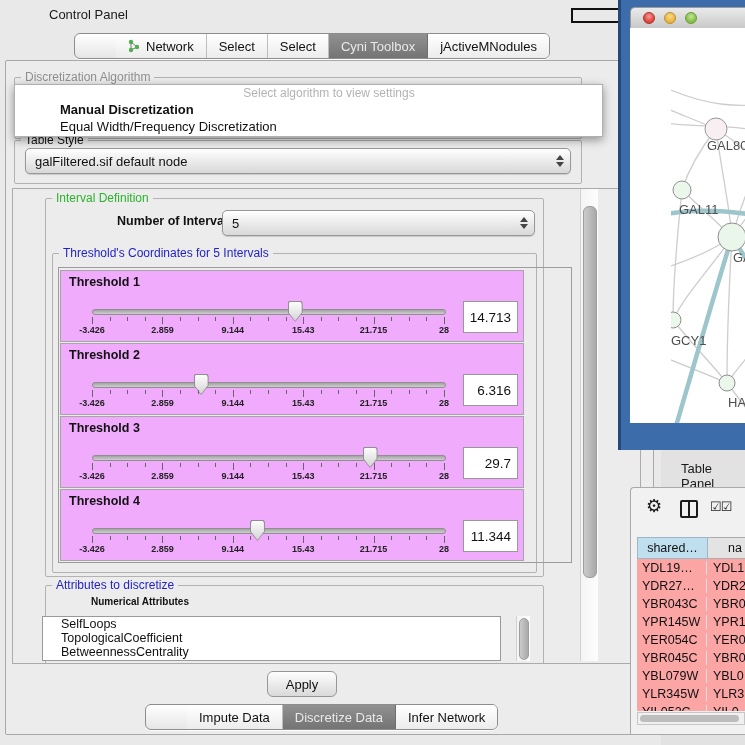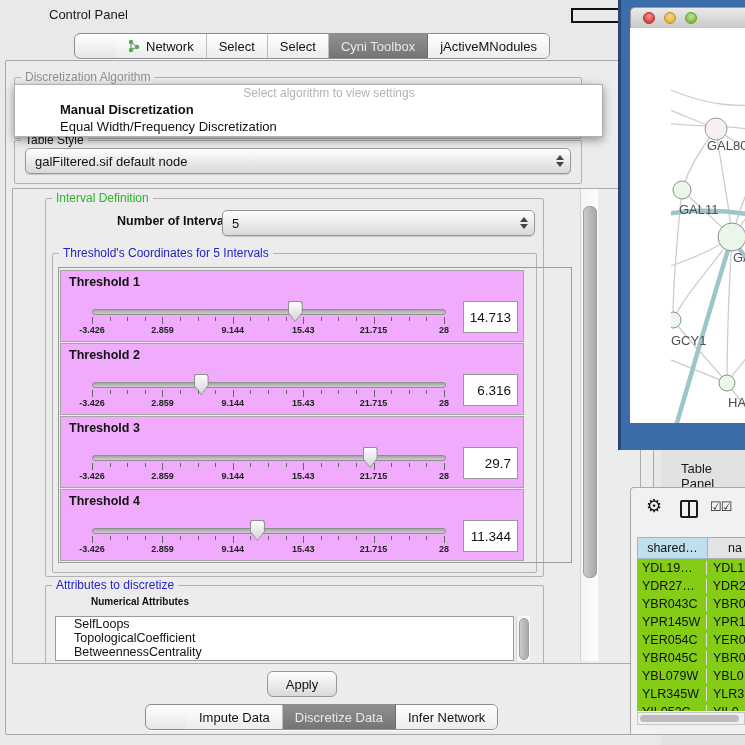--- a/index.html
+++ b/index.html
@@ -58,21 +58,21 @@
             clip-path:polygon(8% 0,92% 0,100% 10%,100% 55%,50% 100%,0 55%,0 10%);background:#8f8f8f;}
   .th-thumb i{position:absolute;left:1px;top:1px;right:1px;bottom:1px;display:block;
             clip-path:polygon(8% 0,92% 0,100% 10%,100% 55%,50% 100%,0 55%,0 10%);
             background:linear-gradient(#fdfdfd,#d4d4d4);}
   .tick{position:absolute;width:1px;background:#666;}
   .ticklbl{position:absolute;top:54px;font-size:9px;font-weight:bold;color:#222;transform:translateX(-50%);white-space:nowrap;}
   .th-value{position:absolute;left:402px;top:30px;width:55px;height:32px;background:#fff;
             border:1px solid #989898;box-sizing:border-box;font-size:13.5px;
             display:flex;align-items:center;justify-content:flex-end;padding-right:6px;}
   
-  #attr-list{position:absolute;left:42px;top:427px;width:459px;height:45px;background:#fff;
+  #attr-list{position:absolute;left:29px;top:427px;width:459px;height:45px;background:#fff;
              border:1px solid #9a9a9a;overflow:hidden;box-sizing:border-box;}
   .attr-item{padding-left:18px;font-size:12.5px;line-height:14px;white-space:nowrap;}
   
   .aqua-btn{position:absolute;border:1px solid #979797;border-radius:6px;font-size:13px;
             background:linear-gradient(#fefefe,#d9d9d9);display:flex;align-items:center;justify-content:center;}
   
   #net-frame{left:618px;top:0;width:127px;height:450px;background:#3d6cab;border-left:3px solid #27477a;box-sizing:border-box;}
   #net-titlebar{left:630px;top:7px;width:115px;height:21px;border:1px solid #9b9b9b;border-right:none;
                 border-top-left-radius:5px;background:linear-gradient(#eaeaea,#c7c7c7);}
   .tl{position:absolute;top:4px;width:12px;height:12px;border-radius:50%;box-sizing:border-box;}
@@ -86,21 +86,21 @@
   .tw-icon{position:absolute;color:#1b1b1b;}
   #gear-icon{left:15px;top:7px;font-size:18px;}
   #cols-icon{left:49px;top:12px;width:14px;height:14px;border:2px solid #1b1b1b;border-radius:2px;}
   #cols-icon::after{content:"";position:absolute;left:6px;top:0;width:2px;height:14px;background:#1b1b1b;}
   #checks-icon{left:79px;top:11px;font-size:13px;letter-spacing:-1px;}
   .hdr-row{position:absolute;top:49px;left:6px;height:22px;display:flex;font-size:12.5px;}
   .hdr-cell{display:flex;align-items:center;justify-content:center;box-sizing:border-box;
             border:1px solid #adadad;border-left:none;}
   .hdr-cell:first-child{border-left:1px solid #adadad;background:#bfdfee;border-color:#9fb6c4;}
   .hdr-cell.c2{background:#e3e3e3;justify-content:flex-start;padding-left:20px;}
-  #t-rows{position:absolute;top:71px;left:6px;width:109px;height:152px;background:#84cc16;overflow:hidden;}
+  #t-rows{position:absolute;top:71px;left:6px;width:109px;height:152px;background:#fca5a5;overflow:hidden;}
   .t-row{display:flex;height:18px;font-size:12.5px;align-items:center;}
   .t-c1{width:70px;padding-left:5px;box-sizing:border-box;border-right:1px solid #e0e0e0;overflow:hidden;white-space:nowrap;}
   .t-c2{padding-left:6px;white-space:nowrap;}
   #h-scroll{position:absolute;left:6px;top:224px;width:108px;height:13px;background:#f0f0f0;
             border:1px solid #c6c6c6;box-sizing:border-box;}
   #h-scroll i{position:absolute;left:2px;top:2px;width:99px;height:7px;border-radius:4px;background:#bdbdbd;display:block;}
 </style>
 </head>
 <body>
 

